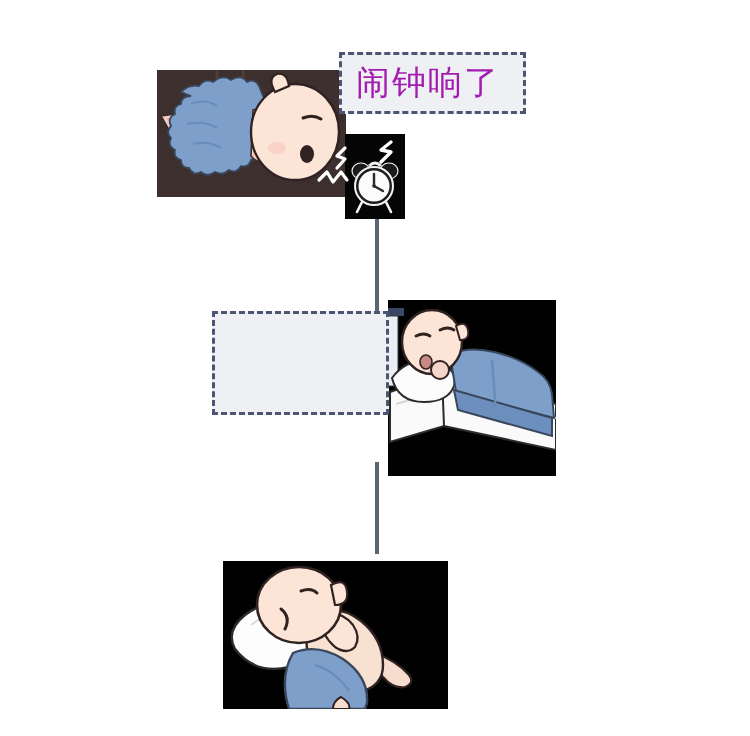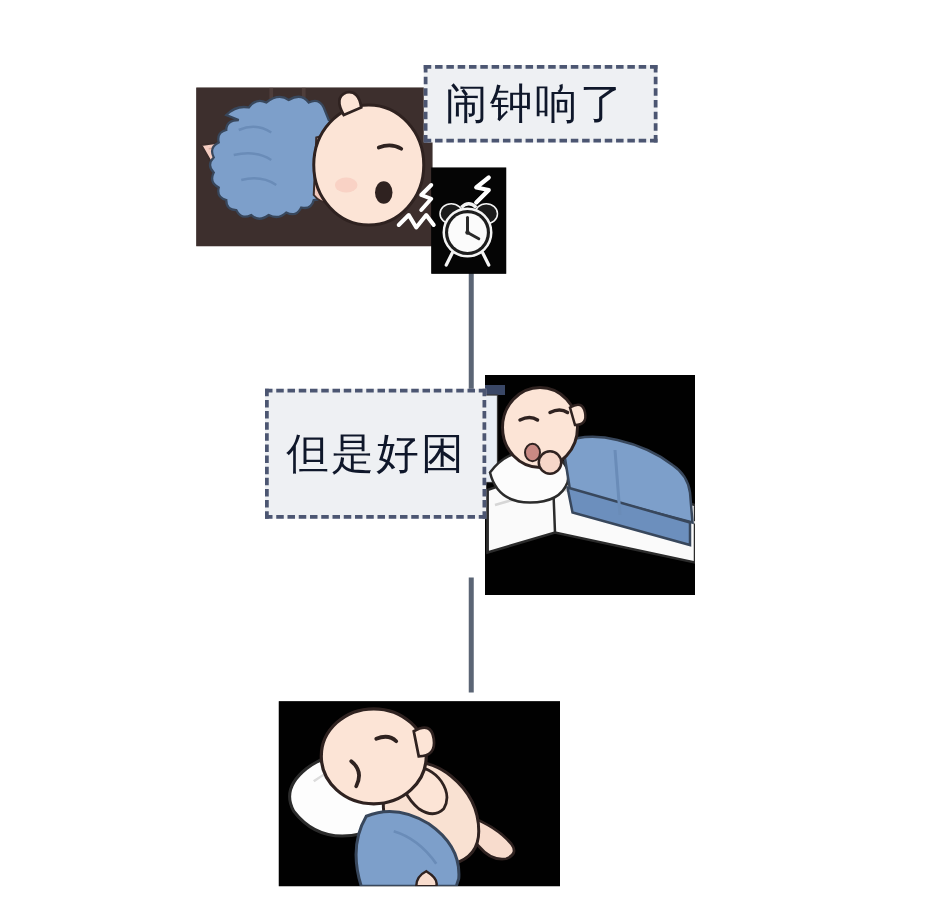--- a/index.html
+++ b/index.html
@@ -48,26 +48,26 @@
     background: #eef0f3;
     border: 3px dashed #4c5672;
     box-sizing: border-box;
     display: flex;
     flex-direction: column;
     justify-content: center;
     z-index: 5;
     padding: 2px 14px;
   }
   .caption .line {
-    color: #0f172a;
+    color: #a21caf;
     font-size: 34px;
     line-height: 1.32;
     letter-spacing: 2px;
     white-space: nowrap;
-    font-family: Liberation Sans, sans-serif;
+    font-family: Liberation Serif, serif;
   }
 
   #caption-1 { left: 339px; top: 52px;  width: 187px; height: 62px; }
   #caption-2 { left: 212px; top: 311px; width: 177px; height: 104px; }
   #caption-3 { left: 347px; top: 552px; width: 254px; height: 66px; }
 
   #caption-3 .line { letter-spacing: 1px; }
 
   
   #panel-1      { left: 157px; top: 70px;  width: 189px; height: 127px; }
@@ -209,17 +209,16 @@
 
       <path d="M118 136 q10 6 8 12 l-16 0 q0 -8 8 -12 Z" fill="#f8dccd" stroke="#2f2220" stroke-width="2"></path>
     </svg>
   </div>
 
   <div class="caption" id="caption-1">
     <div class="line">闹钟响了</div>
   </div>
 
   <div class="caption" id="caption-2">
-    <div class="line">但是好困</div>
   </div>
 
 
 </div>
 
 </body></html>

